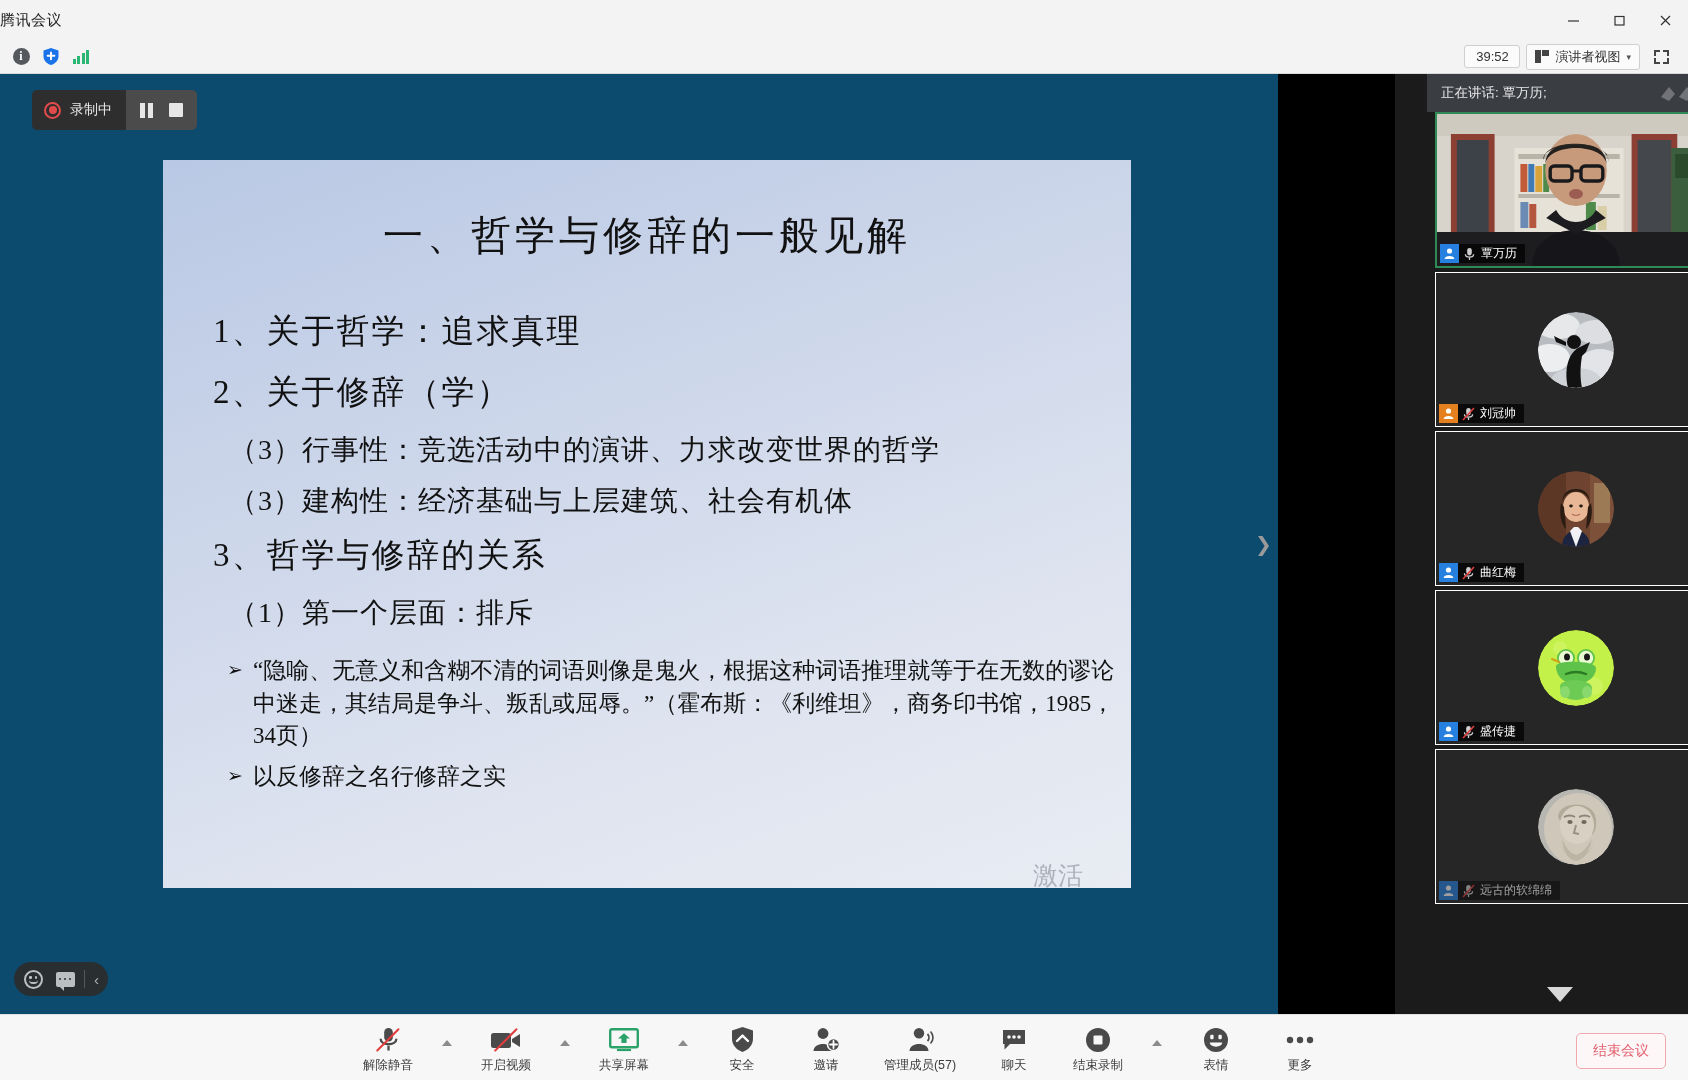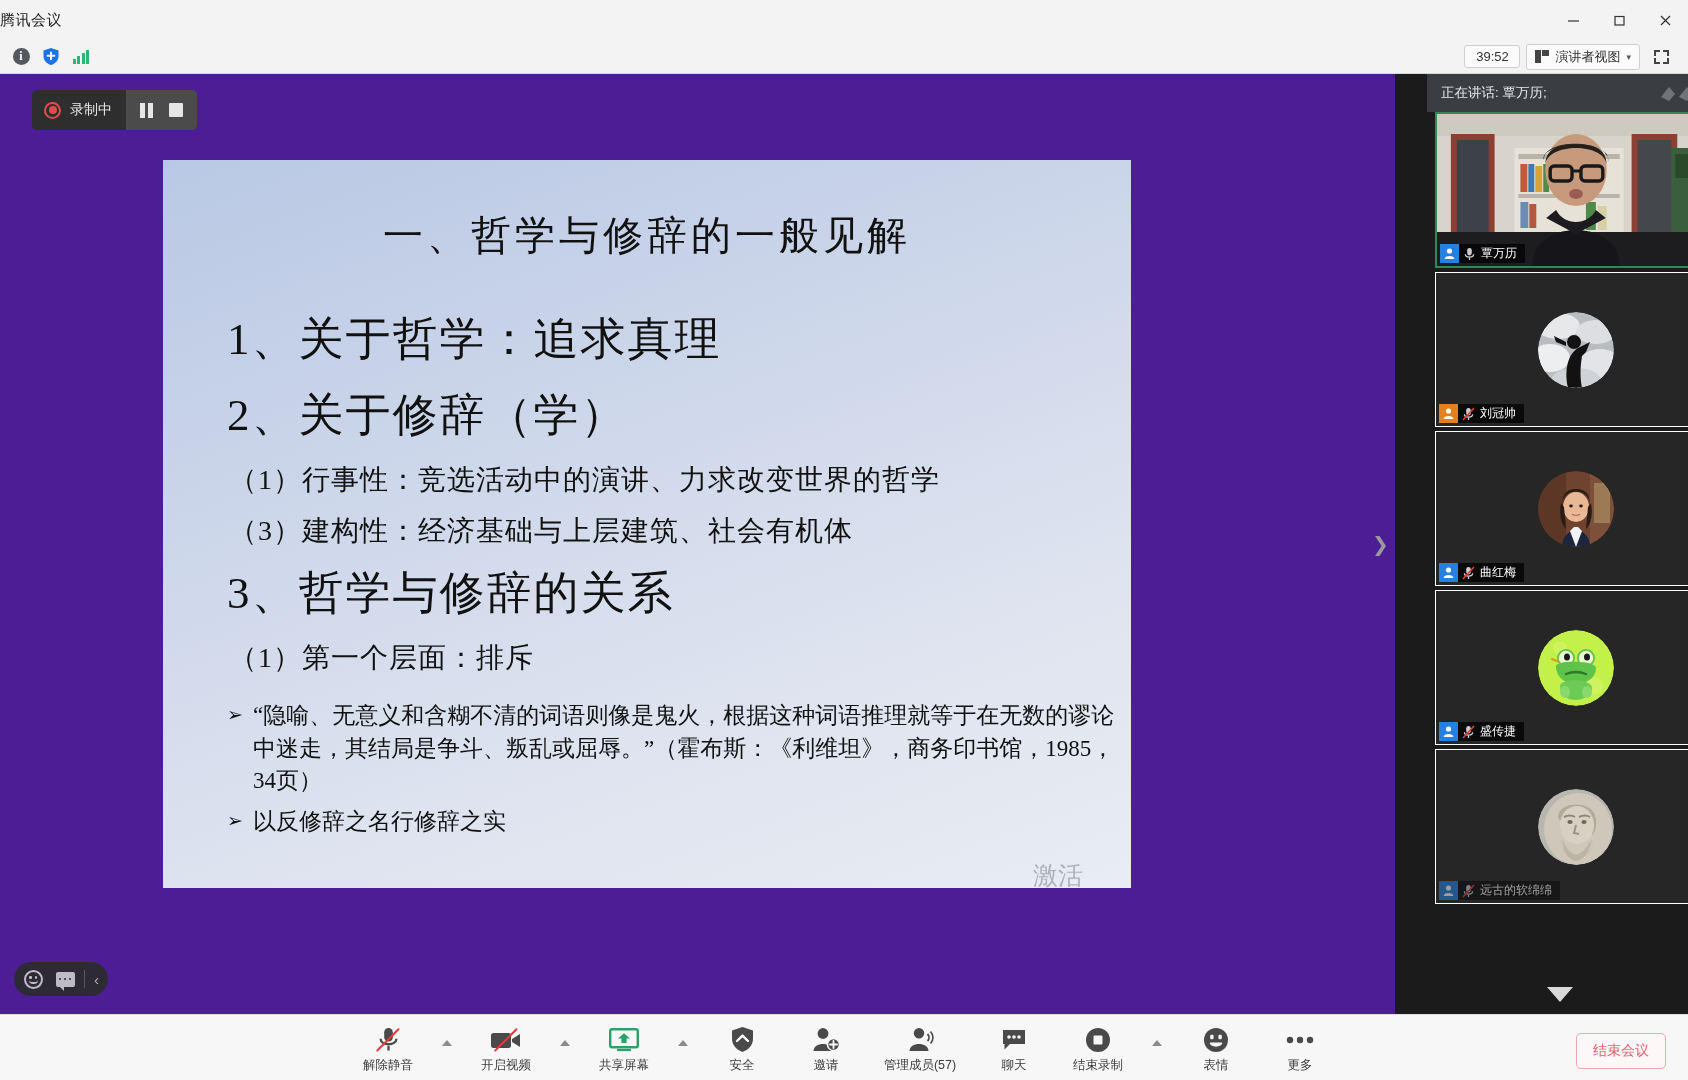--- a/index.html
+++ b/index.html
@@ -77,22 +77,22 @@
   }
   .fs-glyph { width: 15px; height: 14px; position: relative; }
   .fs-glyph span { position: absolute; width: 6px; height: 6px; }
   .fs-glyph span:nth-child(1) { left:0; top:0; border-left: 2px solid #444; border-top: 2px solid #444; }
   .fs-glyph span:nth-child(2) { right:0; top:0; border-right: 2px solid #444; border-top: 2px solid #444; }
   .fs-glyph span:nth-child(3) { left:0; bottom:0; border-left: 2px solid #444; border-bottom: 2px solid #444; }
   .fs-glyph span:nth-child(4) { right:0; bottom:0; border-right: 2px solid #444; border-bottom: 2px solid #444; }
 
   
   .stage {
-    position: absolute; left: 0; top: 74px; width: 1395px; height: 940px;
-    background: #4c1d95;
+    position: absolute; left: 0; top: 74px; width: 1278px; height: 940px;
+    background: #0c4a6e;
   }
   .rec-pill {
     position: absolute; left: 32px; top: 16px; height: 40px;
     display: flex; align-items: stretch; border-radius: 5px; overflow: hidden;
   }
   .rec-left {
     background: #2e2e2e; display: flex; align-items: center; gap: 9px; padding: 0 14px 0 12px;
   }
   .rec-dot-outer {
     width: 17px; height: 17px; border-radius: 50%; border: 2px solid #e24b4b;
@@ -112,21 +112,21 @@
     position: absolute; left: 163px; top: 86px; width: 968px; height: 728px;
     background: linear-gradient(160deg, #b9c8e4 0%, #ccd6ea 35%, #dde3ef 68%, #e9ecf3 100%);
     font-family: "Liberation Serif", "DejaVu Serif", serif;
     color: #111;
     overflow: hidden;
   }
   .slide-title {
     text-align: center; font-size: 40px; margin-top: 48px; letter-spacing: 4px;
   }
   .slide-body { padding: 0 0 0 48px; margin-top: 46px; }
-  .l-h1 { font-size: 45px; letter-spacing: 2px; margin: 0 0 16px 16px; }
+  .l-h1 { font-size: 33px; letter-spacing: 2px; margin: 0 0 16px 2px; }
   .l-h2 { font-size: 28px; letter-spacing: 1px; margin: 0 0 13px 18px; }
   .l-bullet {
     font-size: 23px; line-height: 1.42; margin-left: 16px; display: flex; gap: 10px;
   }
   .l-bullet .arrow { flex: 0 0 auto; font-size: 19px; line-height: 1.55; }
   .l-bullet .btxt { flex: 1 1 auto; }
   .l-bullet + .l-bullet { margin-top: 8px; }
   .slide-spacer { height: 10px; }
 
   .watermark {
@@ -321,21 +321,21 @@
         </div>
       <div class="rec-stop"></div>
     </div>
   </div>
 
   <div class="slide">
     <div class="slide-title">一、哲学与修辞的一般见解</div>
     <div class="slide-body">
       <div class="l-h1">1、关于哲学：追求真理</div>
       <div class="l-h1">2、关于修辞（学）</div>
-      <div class="l-h2">（1）行事性：竞选活动中的演讲、力求改变世界的哲学</div>
+      <div class="l-h2">（3）行事性：竞选活动中的演讲、力求改变世界的哲学</div>
       <div class="l-h2">（3）建构性：经济基础与上层建筑、社会有机体</div>
       <div class="l-h1">3、哲学与修辞的关系</div>
       <div class="l-h2">（1）第一个层面：排斥</div>
       <div class="slide-spacer"></div>
       <div class="l-bullet">
         <span class="arrow">➢</span>
         <span class="btxt">“隐喻、无意义和含糊不清的词语则像是鬼火，根据这种词语推理就等于在无数的谬论中迷走，其结局是争斗、叛乱或屈辱。”（霍布斯：《利维坦》，商务印书馆，1985，34页）</span>
       </div>
       <div class="l-bullet">
         <span class="arrow">➢</span>

